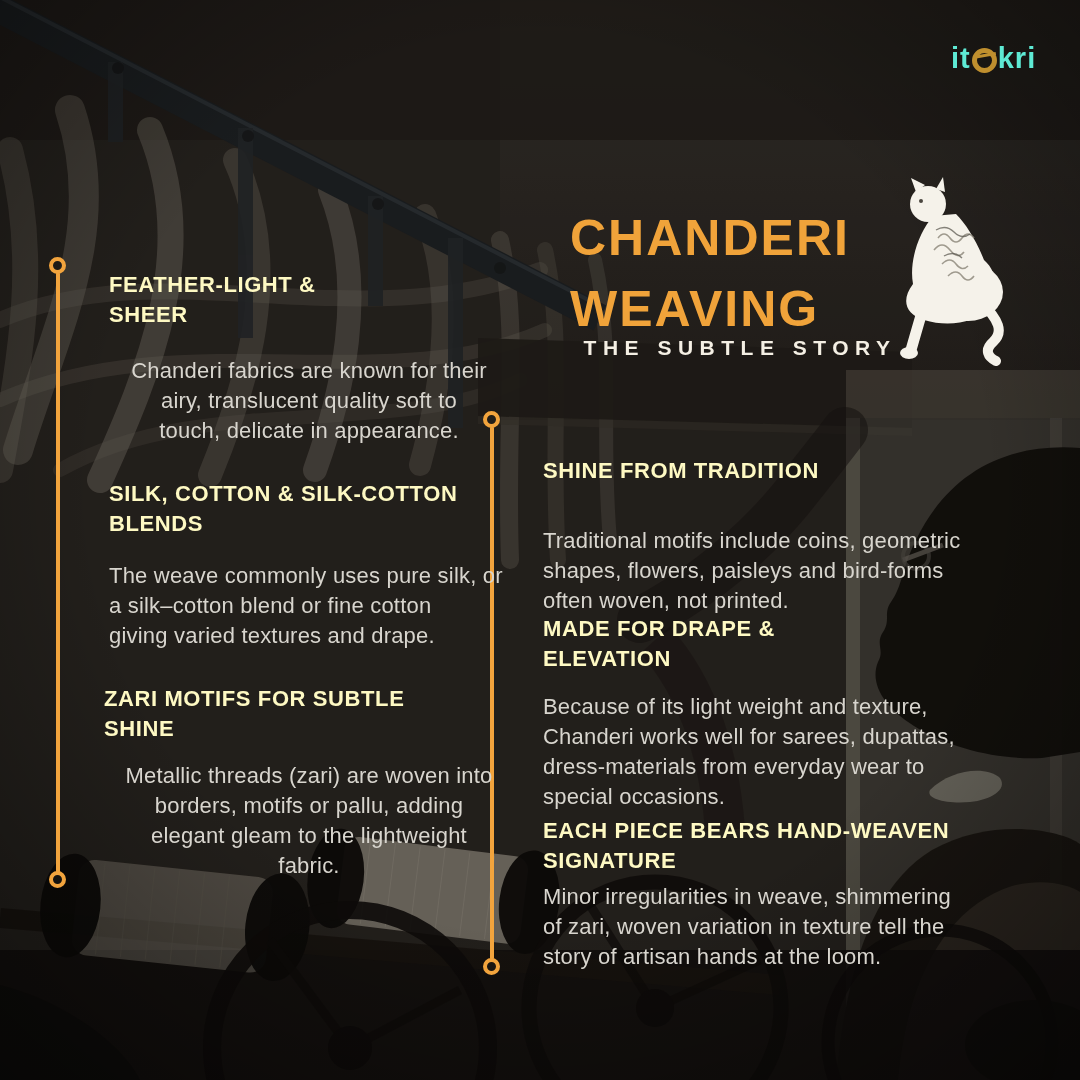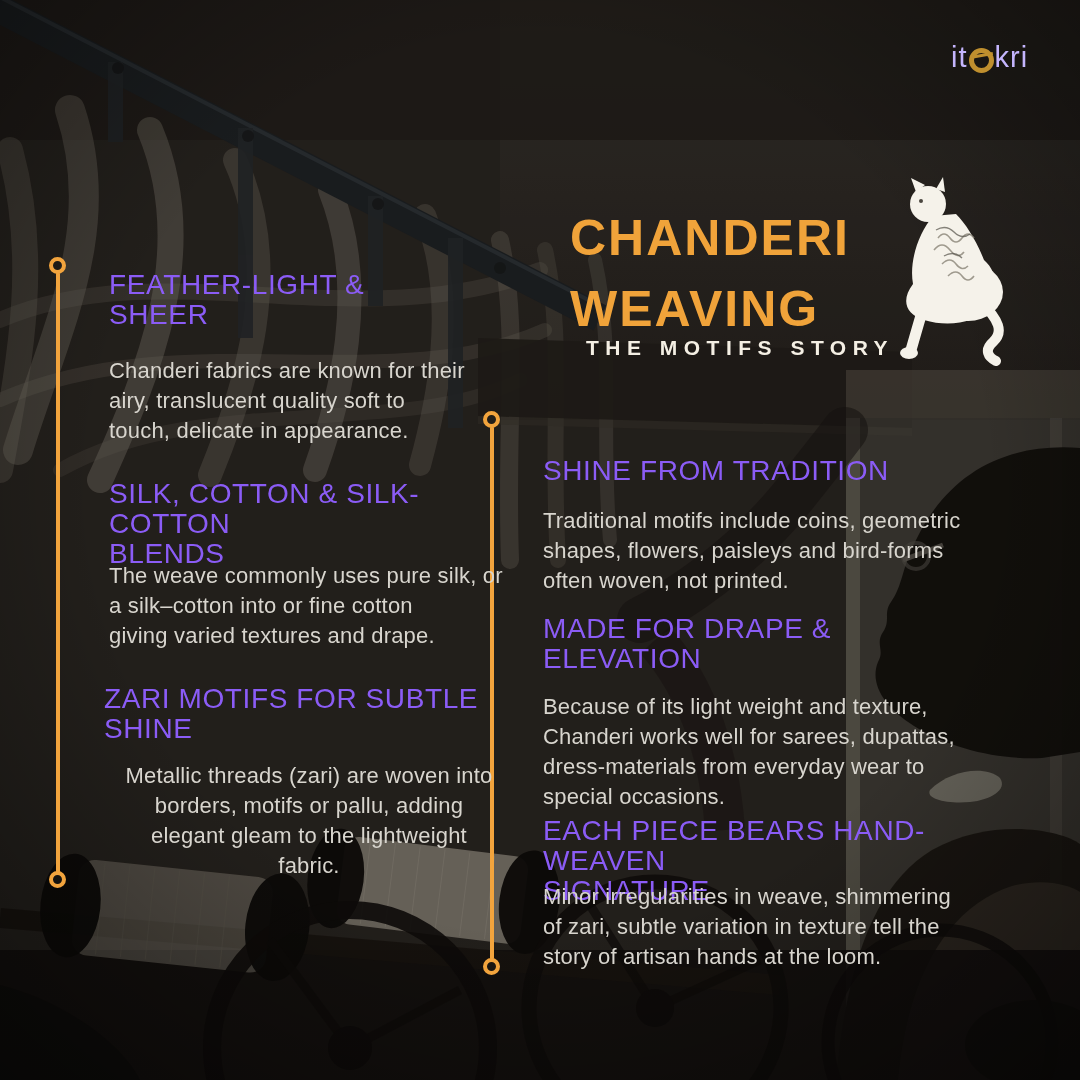--- a/index.html
+++ b/index.html
@@ -6,22 +6,22 @@
   body{
     width:1080px;height:1080px;position:relative;overflow:hidden;
     background:#26221f;
     font-family:"Liberation Sans", sans-serif;
   }
   
   #bg{position:absolute;left:0;top:0;width:1080px;height:1080px;}
   
   .logo{
     position:absolute;left:951px;top:42px;
-    color:#c4b5fd;font-weight:normal;font-size:29px;letter-spacing:1px;
-    display:flex;align-items:center;line-height:1;
+    color:#5eead4;font-weight:bold;font-size:29px;letter-spacing:1px;
+    display:flex;align-items:flex-end;line-height:1;
   }
   .logo-o{
     display:inline-block;width:15px;height:15px;border:5px solid #bf8f2e;
     border-radius:50%;margin:6px 1px 0 1px;position:relative;
   }
   .logo-o::after{
     content:"";position:absolute;left:-4px;right:-4px;top:1px;height:3px;
     background:#bf8f2e;transform:rotate(-10deg);
   }
   
@@ -38,21 +38,21 @@
   
   .cat{position:absolute;left:878px;top:176px;}
   
   .tline{position:absolute;width:4px;background:#f2a43d;border-radius:2px;}
   .tdot{
     position:absolute;width:9px;height:9px;border:4px solid #f2a43d;
     border-radius:50%;background:rgba(30,26,22,0.6);
   }
   
   .heading{
-    position:absolute;color:#8b5cf6;font-weight:400;font-size:28px;
+    position:absolute;color:#fef9c3;font-weight:700;font-size:22px;
     line-height:30px;letter-spacing:0.6px;white-space:pre-line;
   }
   .body-text{
     position:absolute;color:#d8d5ce;font-size:22px;font-weight:400;
     line-height:30px;letter-spacing:0.2px;white-space:pre-line;
   }
   .left-col{width:400px;left:109px;}
   .right-col{width:450px;left:543px;}
 </style>
 </head>
@@ -176,21 +176,21 @@
 </svg>
 
 <div class="logo">
   <span>it</span>
   <span class="logo-o"></span>
   <span>kri</span>
 </div>
 
 <div class="title">CHANDERI
 WEAVING</div>
-<div class="subtitle">THE MOTIFS STORY</div>
+<div class="subtitle">THE SUBTLE STORY</div>
 
 <svg class="cat" width="150" height="190" viewBox="0 0 150 190" xmlns="http://www.w3.org/2000/svg">
   <g>
 
     <path d="M103,126 C121,144 126,156 115,166 C106,174 110,181 118,185" stroke="#f5f2ea" stroke-width="10" fill="none" stroke-linecap="round"></path>
 
     <path d="M55,40 C40,58 31,86 35,108 C23,124 27,138 46,144
              C72,152 98,146 110,132 C122,118 120,96 106,84
              C98,64 88,48 78,38 Z" fill="#f5f2ea"></path>
 
@@ -223,46 +223,46 @@
   <div class="tdot" style="left:49px;top:871px;"></div>
 </div>
 <div>
   <div class="tline" style="left:490px;top:426px;height:534px;"></div>
   <div class="tdot" style="left:483px;top:411px;"></div>
   <div class="tdot" style="left:483px;top:958px;"></div>
 </div>
 
 <div class="heading left-col" style="top:270px;">FEATHER-LIGHT &amp;
 SHEER</div>
-<div class="body-text left-col" style="top:356px;">Chanderi fabrics are known for their
+<div class="body-text left-col" style="top:356px;text-align:center;">Chanderi fabrics are known for their
 airy, translucent quality soft to
 touch, delicate in appearance.</div>
 
 <div class="heading left-col" style="top:479px;">SILK, COTTON &amp; SILK-COTTON
 BLENDS</div>
 <div class="body-text left-col" style="top:561px;">The weave commonly uses pure silk, or
-a silk–cotton into or fine cotton
+a silk–cotton blend or fine cotton
 giving varied textures and drape.</div>
 
 <div class="heading left-col" style="top:684px;left:104px;">ZARI MOTIFS FOR SUBTLE
 SHINE</div>
 <div class="body-text left-col" style="top:761px;text-align:center;">Metallic threads (zari) are woven into
 borders, motifs or pallu, adding
 elegant gleam to the lightweight
 fabric.</div>
 
 <div class="heading right-col" style="top:456px;">SHINE FROM TRADITION</div>
-<div class="body-text right-col" style="top:506px;">Traditional motifs include coins, geometric
+<div class="body-text right-col" style="top:526px;">Traditional motifs include coins, geometric
 shapes, flowers, paisleys and bird-forms
 often woven, not printed.</div>
 
 <div class="heading right-col" style="top:614px;">MADE FOR DRAPE &amp;
 ELEVATION</div>
 <div class="body-text right-col" style="top:686px;margin-top:6px;">Because of its light weight and texture,
 Chanderi works well for sarees, dupattas,
 dress-materials from everyday wear to
 special occasions.</div>
 
 <div class="heading right-col" style="top:816px;">EACH PIECE BEARS HAND-WEAVEN
 SIGNATURE</div>
 <div class="body-text right-col" style="top:882px;">Minor irregularities in weave, shimmering
-of zari, subtle variation in texture tell the
+of zari, woven variation in texture tell the
 story of artisan hands at the loom.</div>
 
 </body></html>

